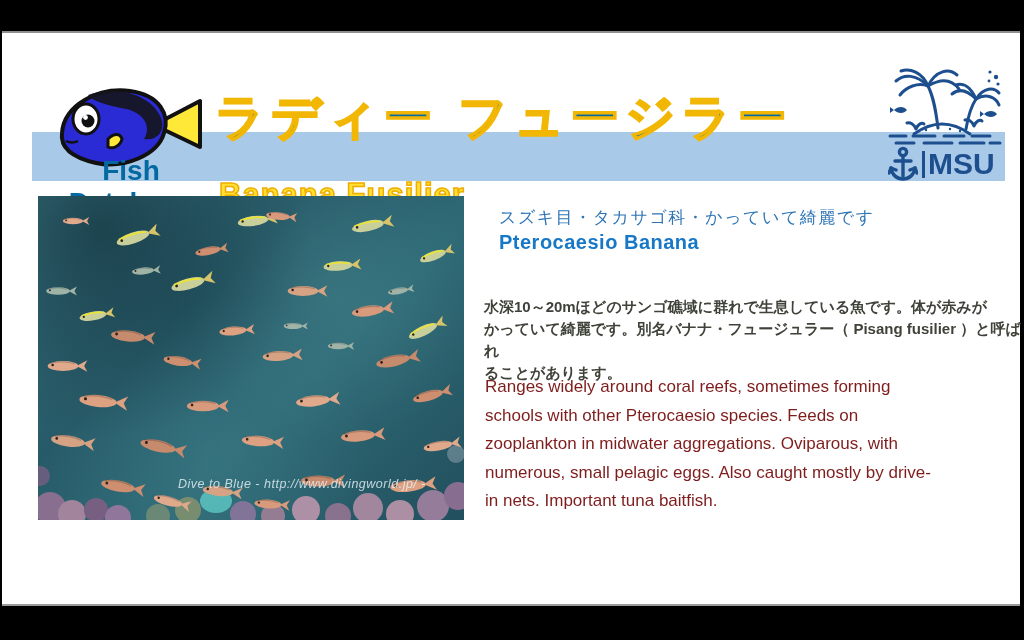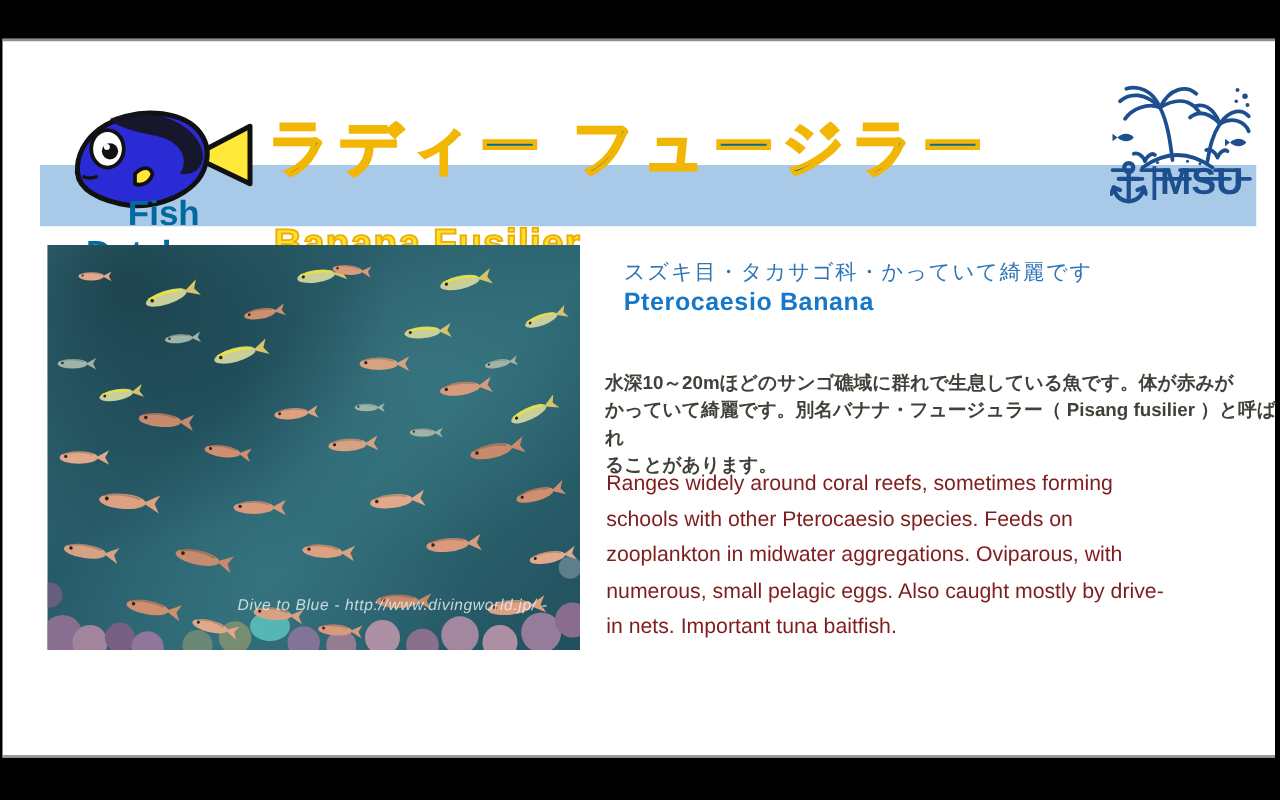--- a/index.html
+++ b/index.html
@@ -9,31 +9,31 @@
          border-top:2px solid #8f8f8f;border-bottom:2px solid #9a9a9a;box-sizing:border-box;}
   .band{position:absolute;left:30px;top:99px;width:973px;height:49px;background:#a9c9e8;}
   .jp-title{position:absolute;left:213px;top:52px;font-size:49px;font-weight:bold;
             color:#0369a1;-webkit-text-stroke:2px #f2b705;letter-spacing:6px;white-space:nowrap;}
   .en-title{position:absolute;left:217px;top:108px;font-size:31px;font-weight:bold;
             color:#ffe033;-webkit-text-stroke:1.5px #eead00;letter-spacing:1px;white-space:nowrap;margin-top:36px;}
   .fishdb-label{position:absolute;left:36px;top:122px;width:186px;text-align:center;
             font-size:28px;font-weight:bold;color:#0369a1;}
   .fish-logo{position:absolute;left:46px;top:48px;}
   .island-logo{position:absolute;left:884px;top:33px;}
-  .msu-row{position:absolute;left:886px;top:94px;height:38px;display:flex;align-items:center;}
+  .msu-row{position:absolute;left:886px;top:112px;height:38px;display:flex;align-items:center;}
   .msu-sep{width:3px;height:27px;background:#1d4f8f;margin:0 3px 0 4px;}
   .msu-text{font-size:30px;font-weight:bold;color:#1d4f8f;letter-spacing:0px;}
   .photo{position:absolute;left:36px;top:163px;width:426px;height:324px;overflow:hidden;
          background:
            radial-gradient(circle at 15% 10%, rgba(10,35,45,.55), rgba(0,0,0,0) 45%),
            radial-gradient(circle at 70% 30%, rgba(90,160,165,.25), rgba(0,0,0,0) 40%),
            radial-gradient(circle at 40% 80%, rgba(70,140,150,.30), rgba(0,0,0,0) 45%),
            linear-gradient(135deg,#3a7682 0%,#275a68 35%,#2e6975 60%,#224f5d 100%);}
   .photo svg{position:absolute;left:0;top:0;}
-  .watermark{position:absolute;left:152px;top:281px;font-size:12.5px;font-style:italic;
+  .watermark{position:absolute;left:140px;top:281px;font-size:12.5px;font-style:italic;
          color:rgba(228,240,245,.82);white-space:nowrap;letter-spacing:.5px;}
   .classification{position:absolute;left:497px;top:173px;font-size:17px;color:#2e75b6;
          letter-spacing:1.5px;white-space:nowrap;}
   .species{position:absolute;left:497px;top:198px;font-size:20px;font-weight:bold;color:#1878c8;
          letter-spacing:.5px;white-space:nowrap;}
   .jp-desc{position:absolute;left:482px;top:263px;width:540px;font-size:15px;font-weight:bold;
          color:#3f4238;line-height:22px;white-space:pre-line;}
   .en-desc{position:absolute;left:483px;top:340px;width:520px;font-size:17px;color:#7f1d1d;
          line-height:28.5px;white-space:pre-line;}
 </style>

